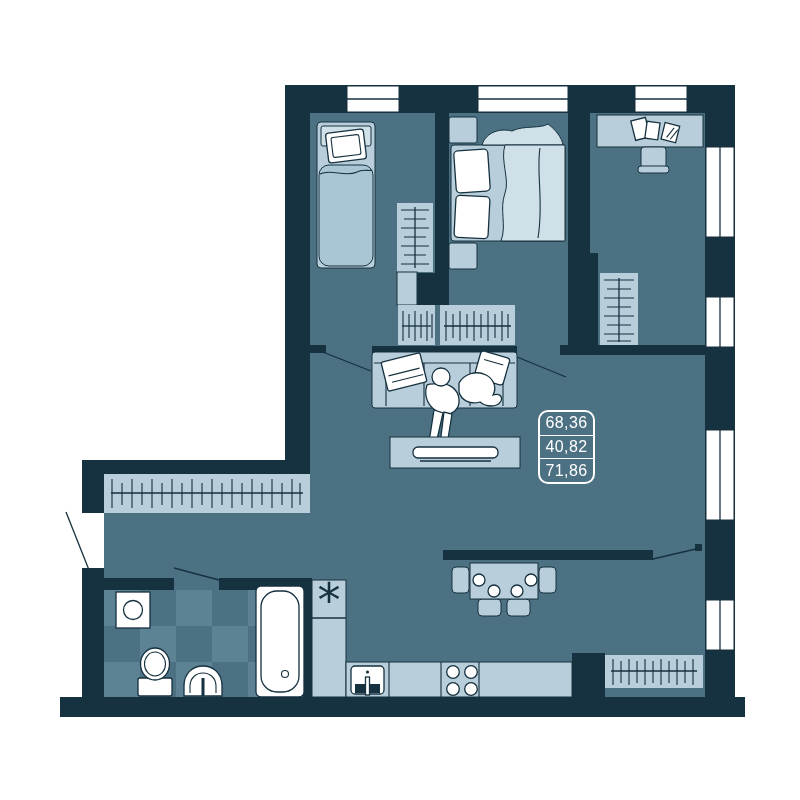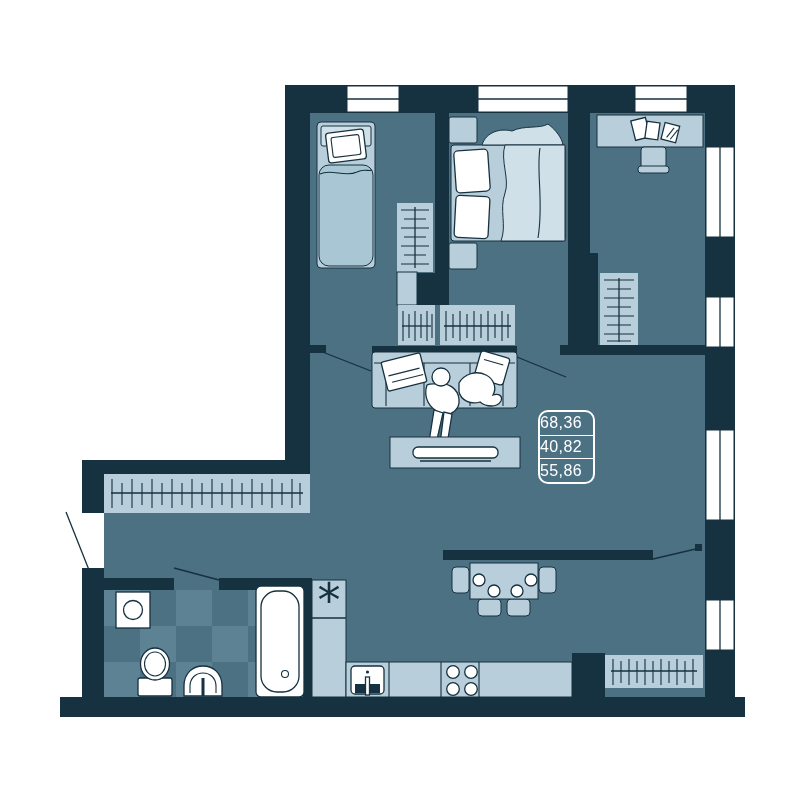--- a/index.html
+++ b/index.html
@@ -15,21 +15,21 @@
   .furnL{fill:var(--c-furniture_light,#cfe0e8);stroke:var(--c-outline,#16313f);stroke-width:1}
   .bedd{fill:var(--c-bedding,#a9c6d4);stroke:var(--c-outline,#16313f);stroke-width:1}
   .wht{fill:var(--c-white,#fff);stroke:var(--c-outline,#16313f);stroke-width:1.3}
   .ln{fill:none;stroke:var(--c-outline,#16313f);stroke-width:1.3}
   .thin{stroke-width:1.1}
   .win{fill:var(--c-white,#fff);stroke:var(--c-outline,#16313f);stroke-width:1}
   .star-text{font-family:"DejaVu Sans",sans-serif;font-size:46px;fill:var(--c-outline,#16313f);text-anchor:middle}
   .area-box{position:absolute;left:538px;top:410px;width:57px;height:74px;
             border:2px solid var(--c-white,#fff);border-radius:10px;display:flex;flex-direction:column;
             overflow:hidden;color:var(--c-white,#fff)}
-  .area-row{flex:1 1 0;display:flex;align-items:center;
+  .area-row{flex:1 1 0;display:flex;align-items:center;justify-content:center;
             font-size:16px;letter-spacing:.4px}
   .area-row + .area-row{border-top:1.6px solid var(--c-white,#fff)}
 </style>
 </head>
 <body>
 
 <div class="stage">
 <svg width="800" height="800" viewBox="0 0 800 800">
 
   <g>
@@ -266,16 +266,16 @@
 </svg>
 
   <div class="area-box">
     <div class="area-row">
         <span>68,36</span>
       </div>
     <div class="area-row">
         <span>40,82</span>
       </div>
     <div class="area-row">
-        <span>55,86</span>
+        <span>71,86</span>
       </div>
   </div>
 </div>
 
 </body></html>

